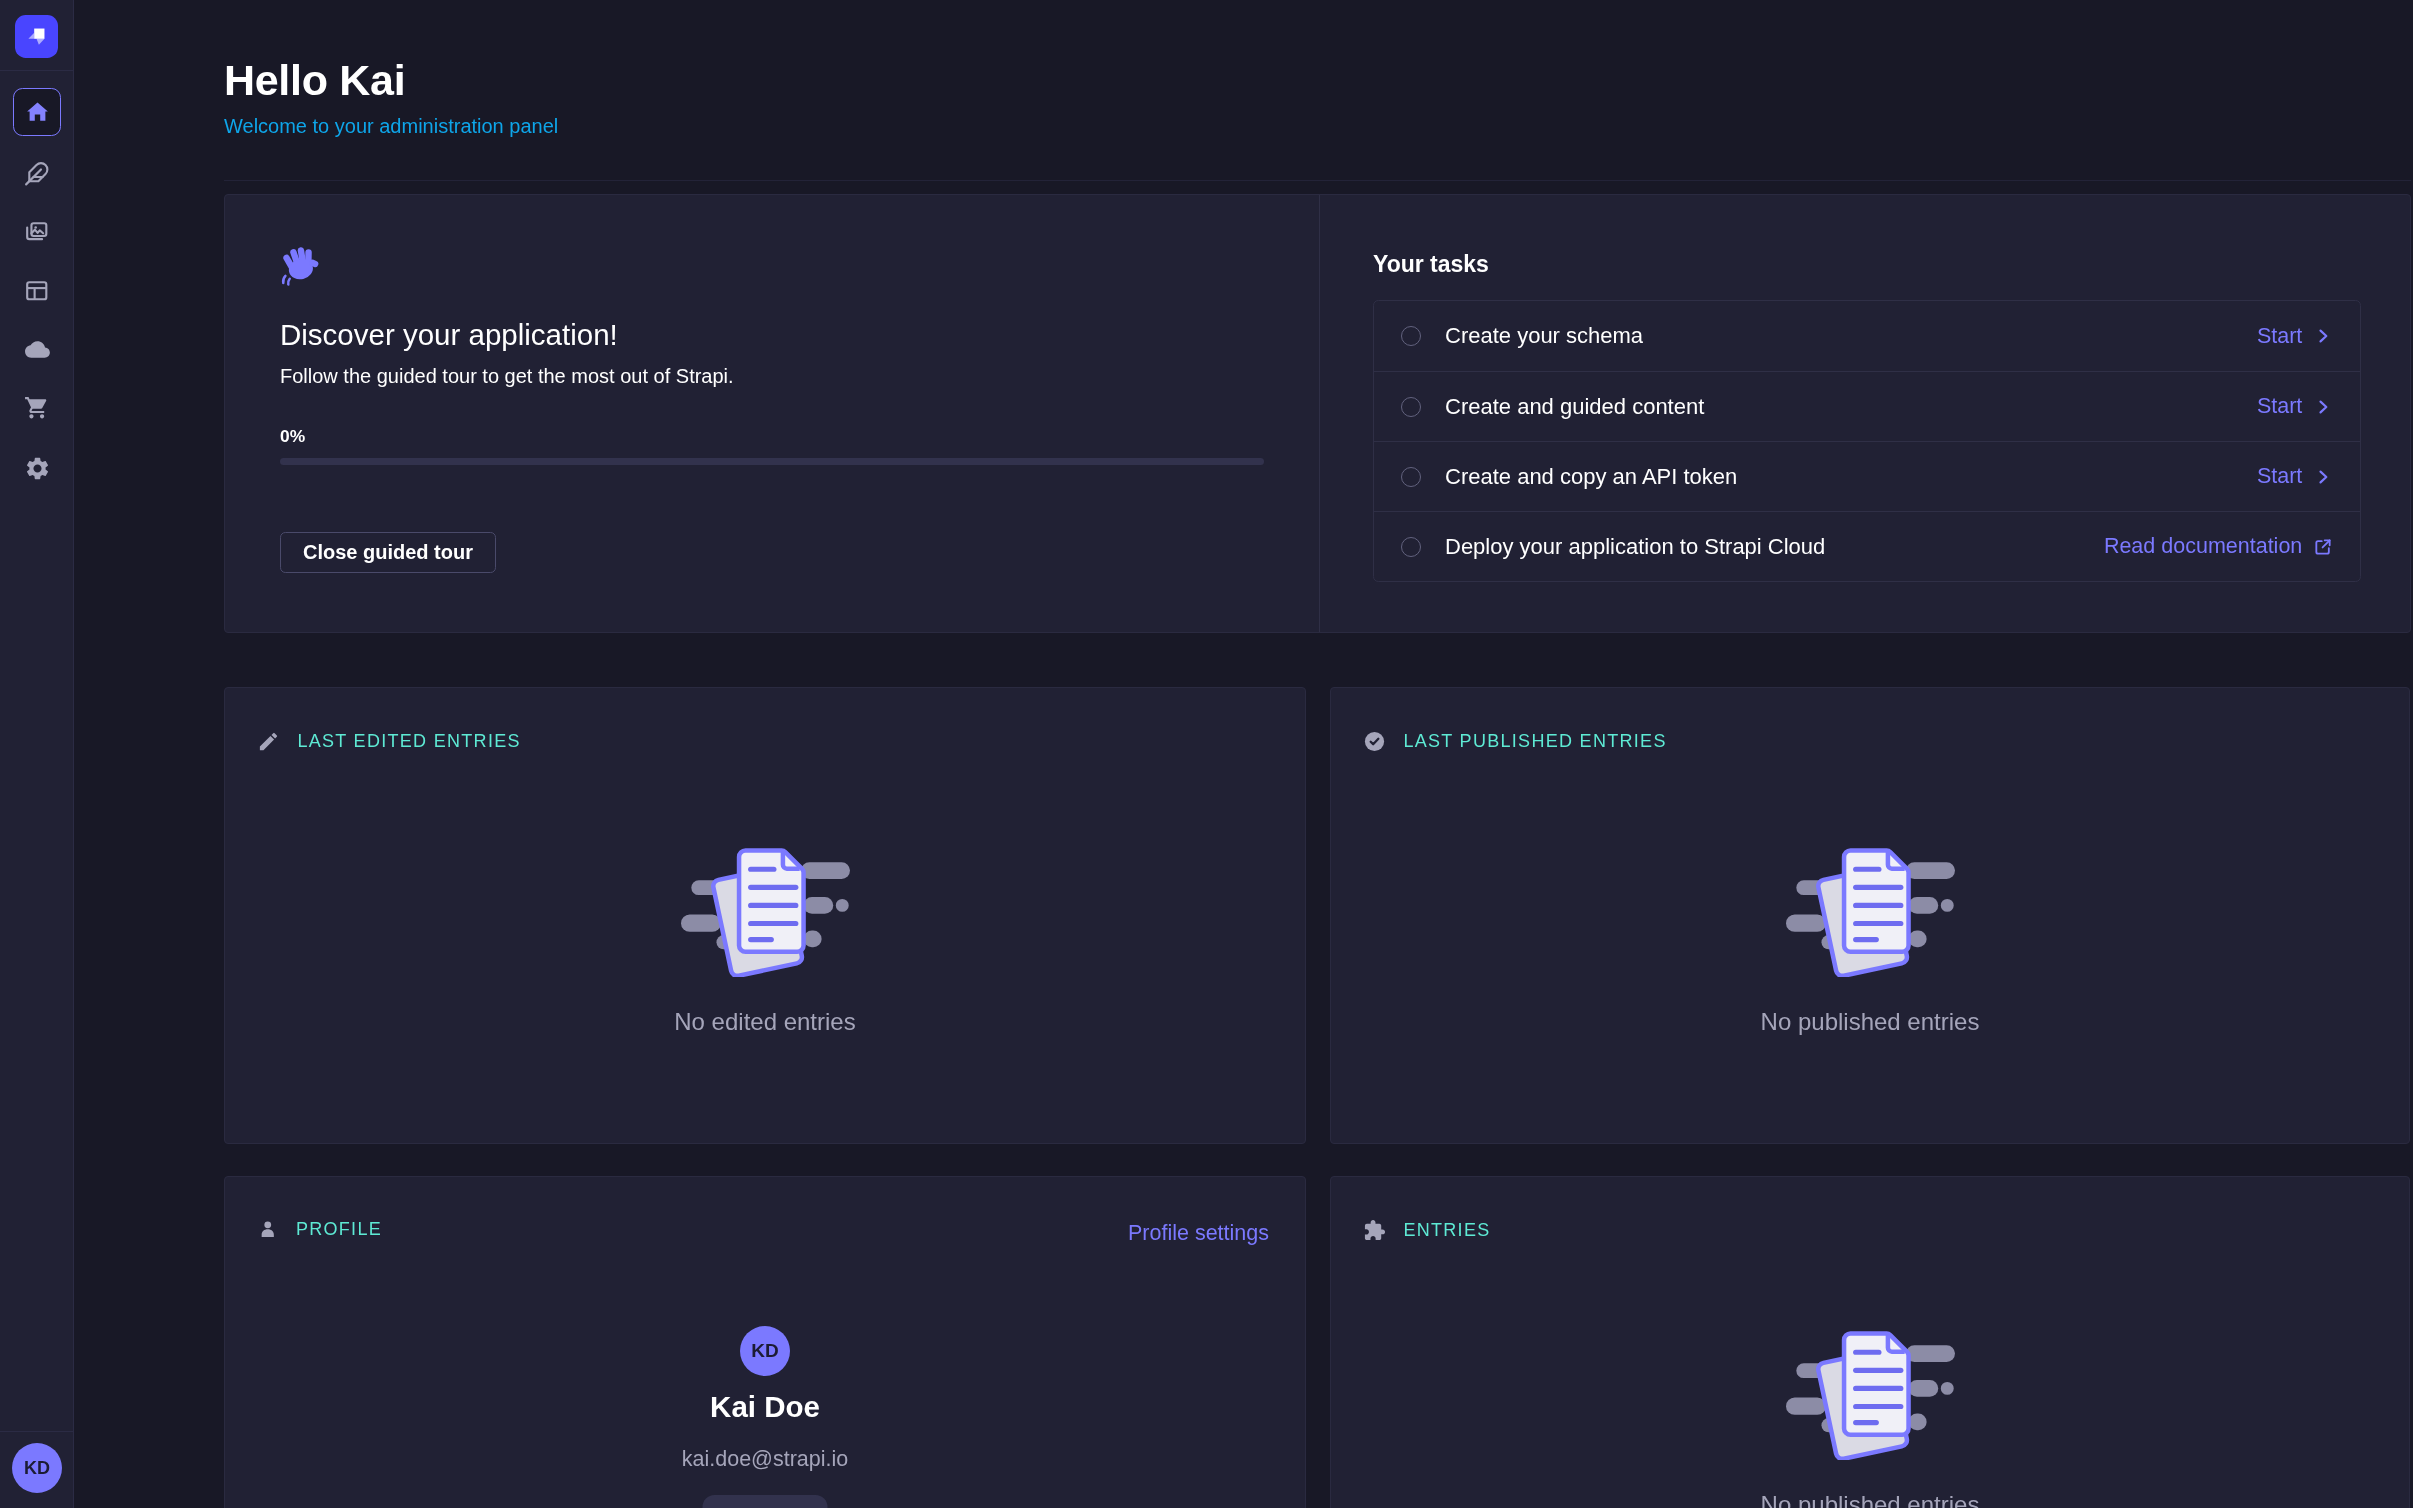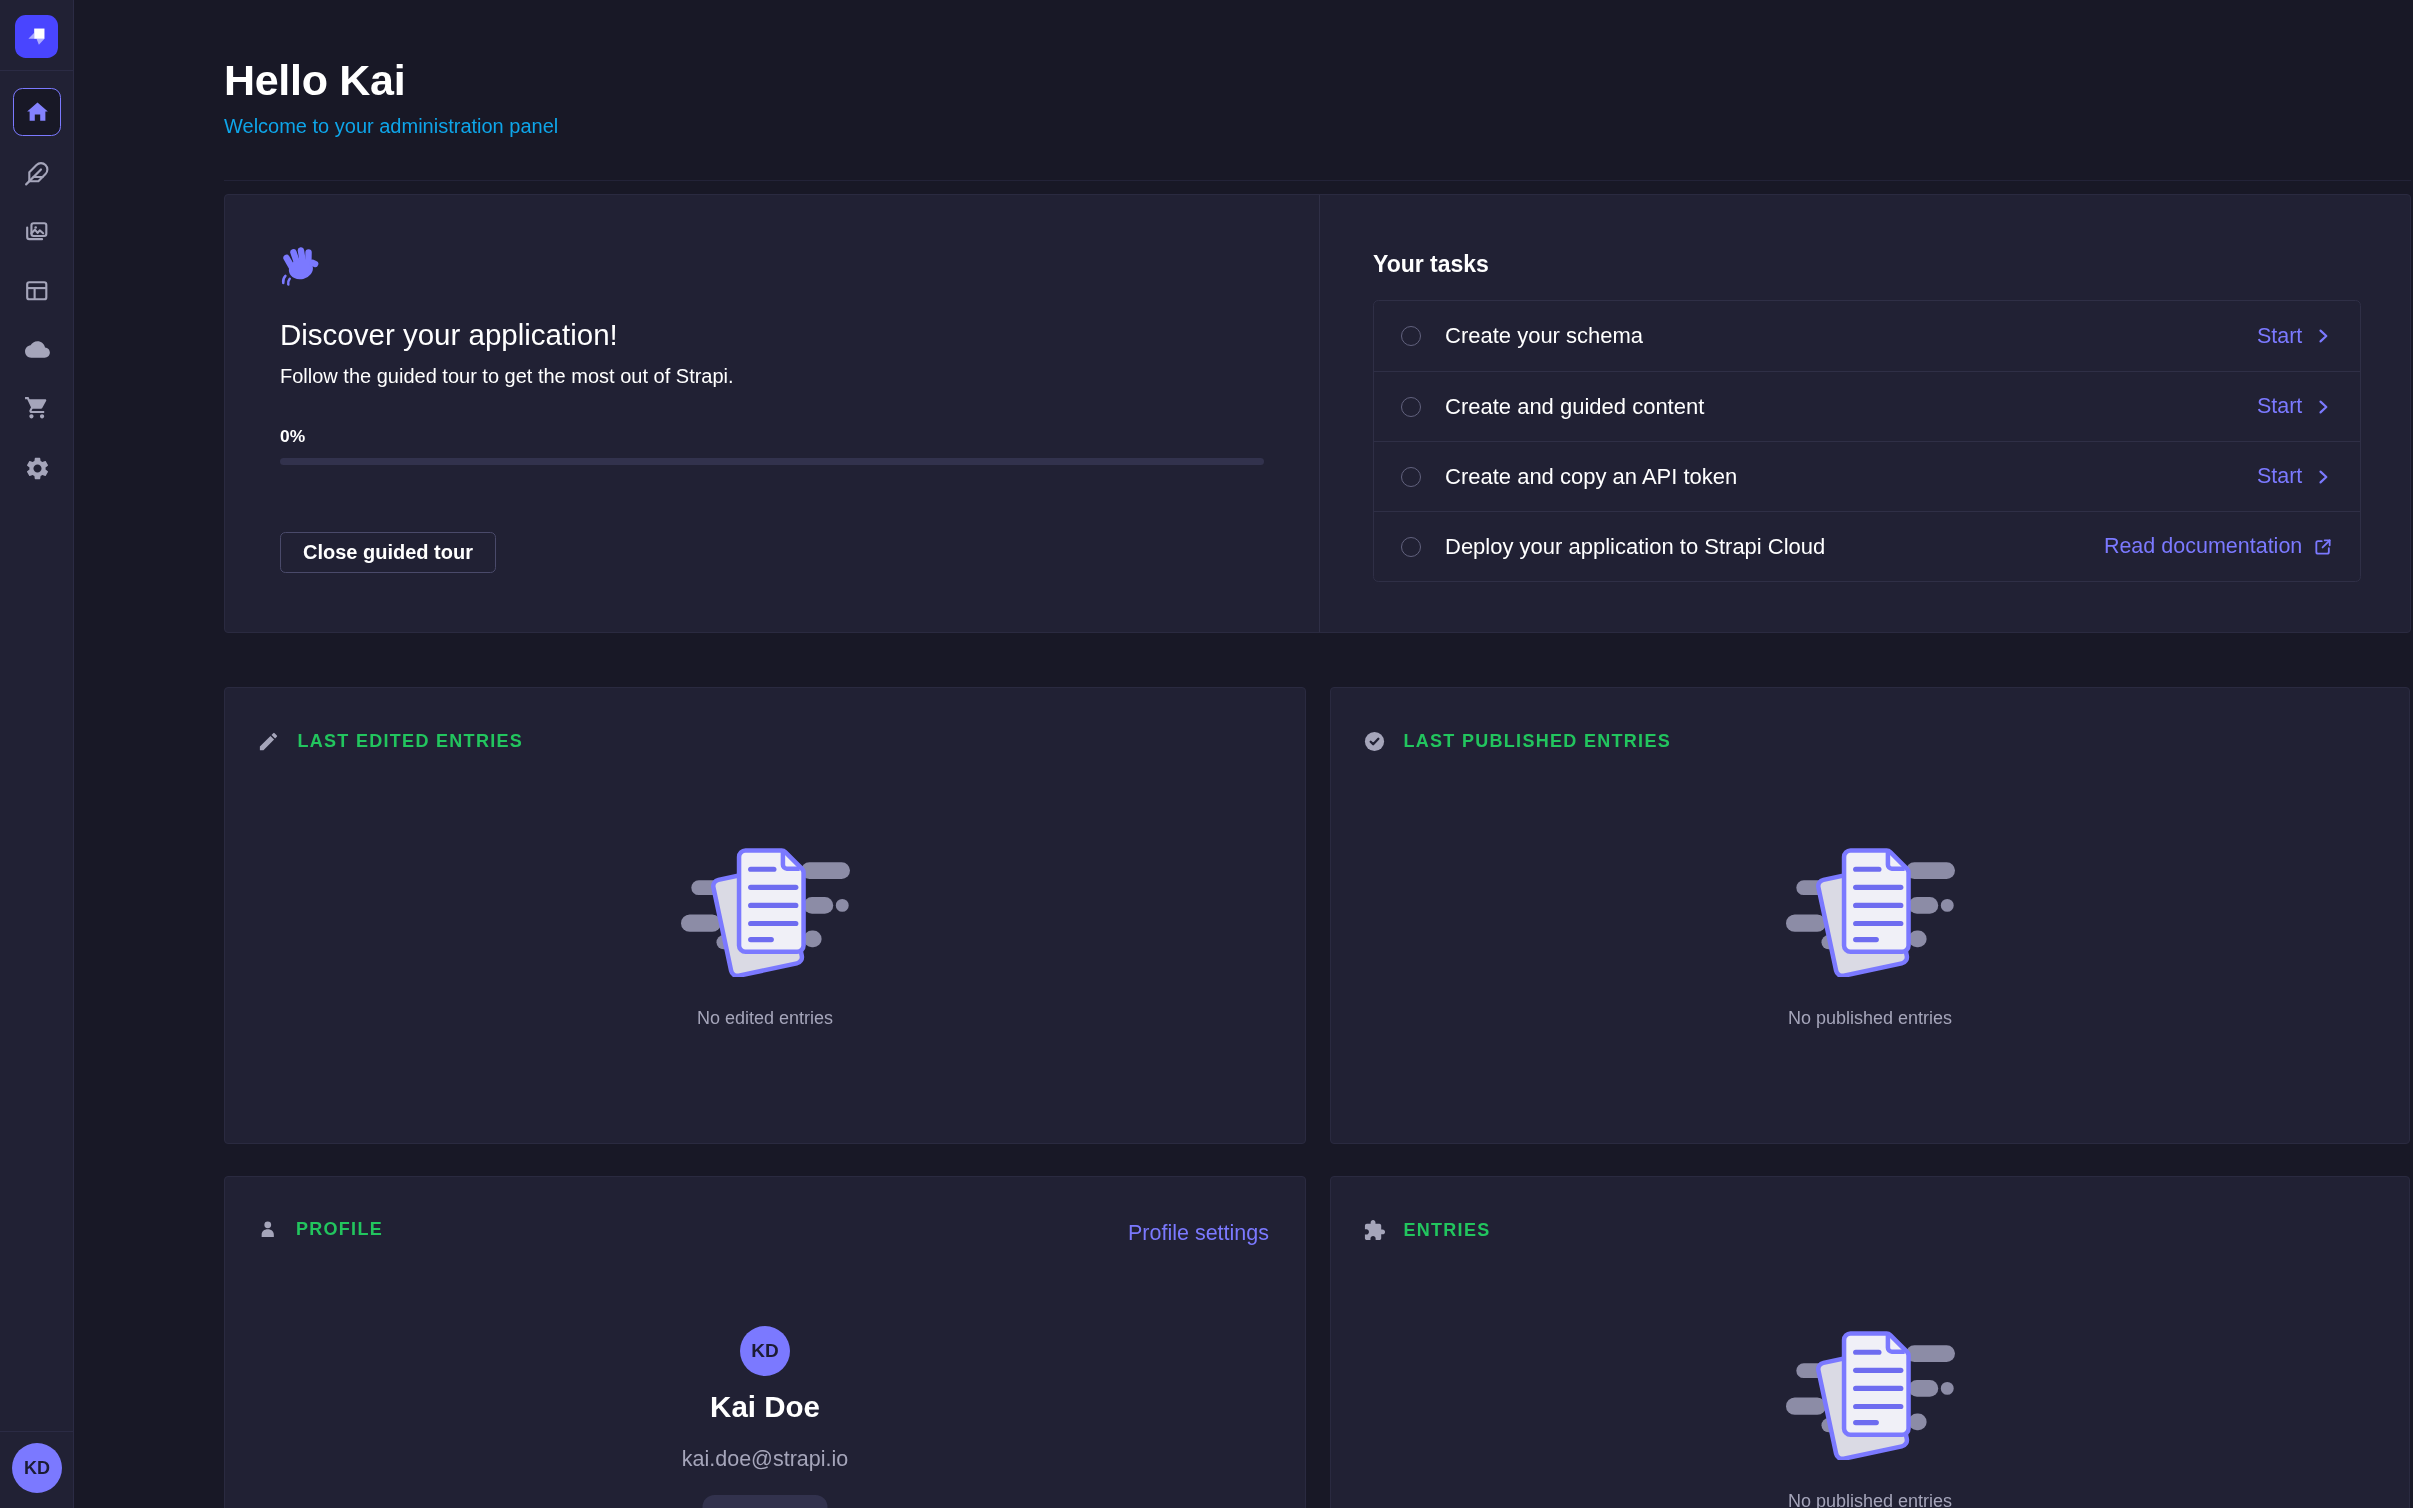--- a/index.html
+++ b/index.html
@@ -54,25 +54,25 @@
   .task-circle { width:20px; height:20px; border:1.3px solid #62627e; border-radius:50%; flex:none; }
   .task-label { margin-left:24px; font-size:22px; color:#ffffff; }
   .task-action { margin-left:auto; display:flex; align-items:center; gap:10.7px;
     color:#7b79ff; font-size:21.5px; font-weight:500; text-decoration:none; cursor:pointer; }
   
   .card-c1 { left:150px;  top:687px; width:1082px; height:457px; }
   .card-c2 { left:1256px; top:687px; width:1080px; height:457px; }
   .card-c3 { left:150px;  top:1176px; width:1082px; height:429px; }
   .card-c4 { left:1256px; top:1176px; width:1080px; height:429px; }
   .card-header { position:absolute; left:32px; top:42px; display:flex; align-items:center; gap:17.4px; }
-  .card-header-label { font-size:18px; font-weight:700; letter-spacing:1.3px; color:#22c55e; }
+  .card-header-label { font-size:18px; font-weight:400; letter-spacing:1.3px; color:#5eead4; }
   .card-link { position:absolute; right:36px; top:44px; font-size:21.5px; color:#7b79ff; text-decoration:none; cursor:pointer; }
   .empty-state { position:absolute; left:0; right:0; top:160px; display:flex; flex-direction:column; align-items:center; }
   .empty-state.entries { top:154px; }
-  .empty-text { margin-top:31px; font-size:18px; color:#a5a5ba; }
+  .empty-text { margin-top:31px; font-size:24px; color:#a5a5ba; }
   
   .profile-avatar { position:absolute; left:50%; transform:translateX(-50%); top:149px;
     width:50px; height:50px; border-radius:50%; background:#7b79ff; color:#1c1c33;
     display:flex; align-items:center; justify-content:center; font-size:19px; font-weight:700; }
   .profile-name { position:absolute; left:0; right:0; top:213px; text-align:center; font-size:29.5px; font-weight:600; }
   .profile-email { position:absolute; left:0; right:0; top:270px; text-align:center; font-size:21.5px; color:#a5a5ba; }
   .profile-badge { position:absolute; left:50%; transform:translateX(-50%); top:318px;
     width:125px; height:42px; border-radius:12px; background:#32324d; }
   svg { display:block; }
 </style>

